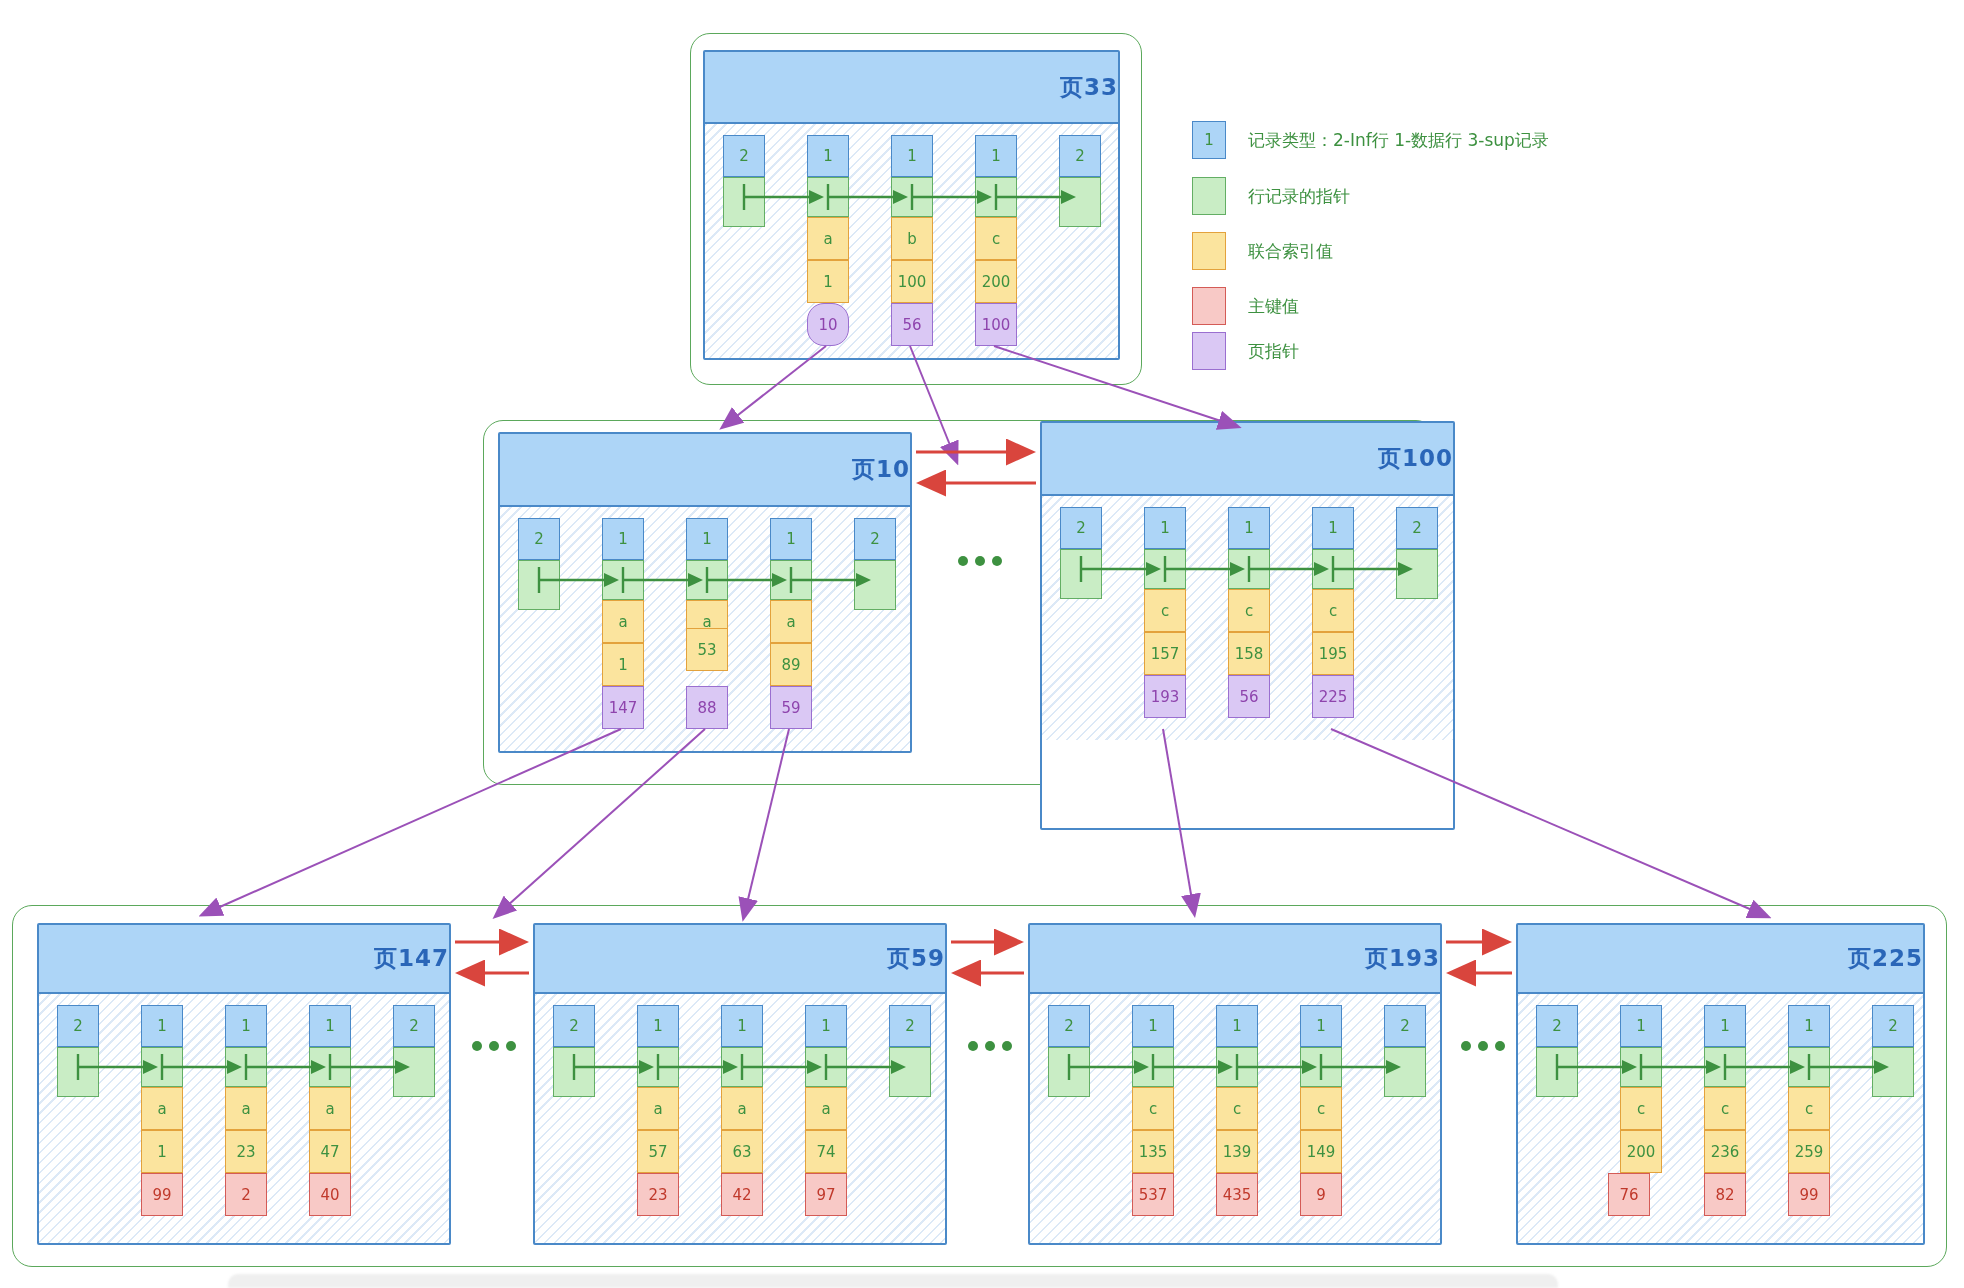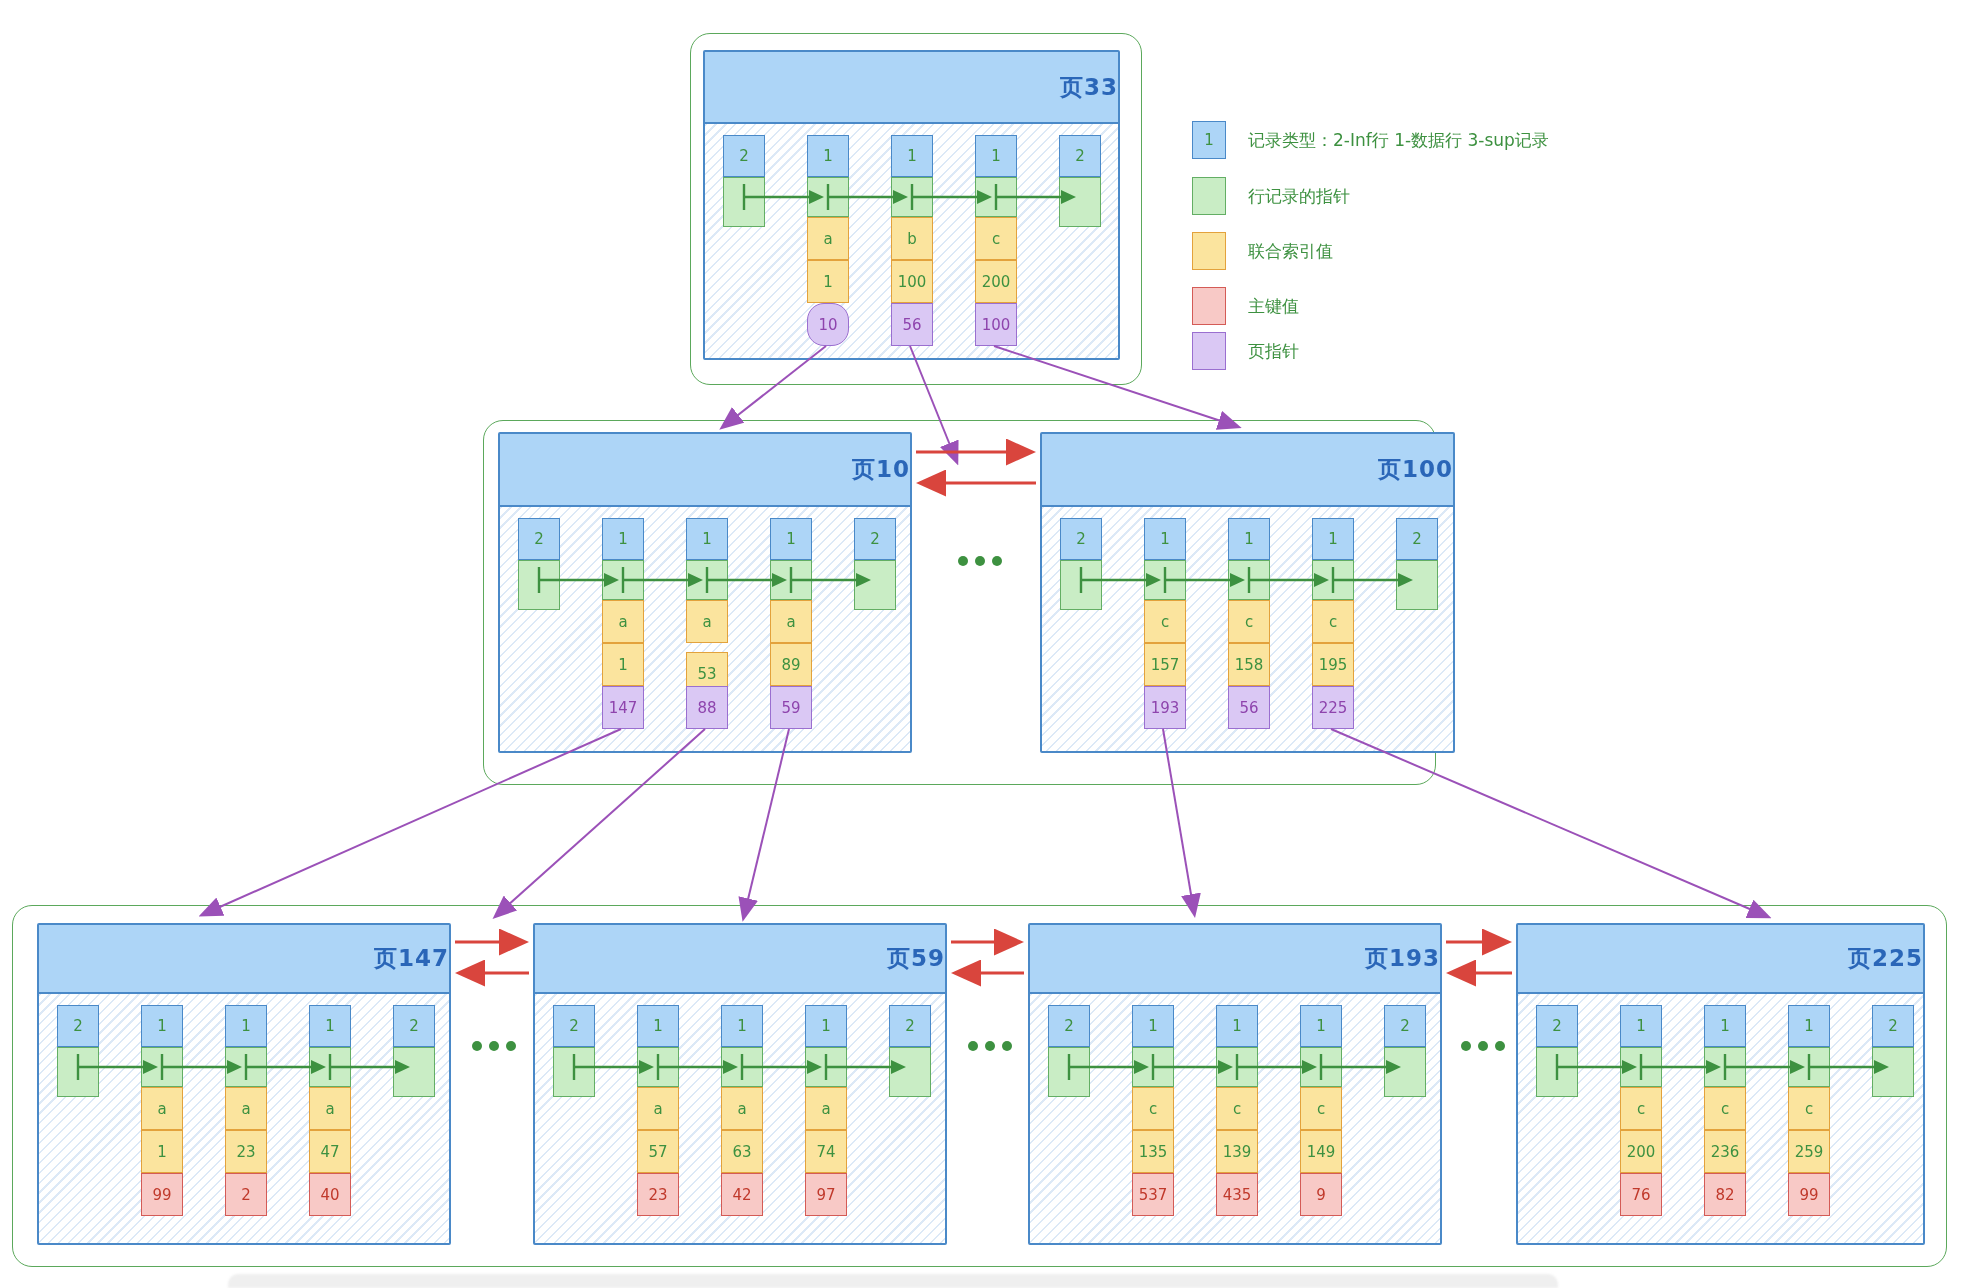--- a/index.html
+++ b/index.html
@@ -142,21 +142,21 @@
           <div class="box purple" style="left: 102px; top: 179px;">
             <span class="val">147</span>
           </div>
           <div class="box blue" style="left: 186px; top: 11px;">
             <span class="val">1</span>
           </div>
           <div class="box green" style="left: 186px; top: 53px; height: 40px;"></div>
           <div class="box yellow" style="left: 186px; top: 93px;">
             <span class="val">a</span>
           </div>
-          <div class="box yellow" style="left: 186px; top: 121px; margin-top: 24px;">
+          <div class="box yellow" style="left: 186px; top: 121px;">
             <span class="val">53</span>
           </div>
           <div class="box purple" style="left: 186px; top: 179px;">
             <span class="val">88</span>
           </div>
           <div class="box blue" style="left: 270px; top: 11px;">
             <span class="val">1</span>
           </div>
           <div class="box green" style="left: 270px; top: 53px; height: 40px;"></div>
           <div class="box yellow" style="left: 270px; top: 93px;">
@@ -181,21 +181,21 @@
             <polygon points="203,73 188,66 188,80" fill="#3D9140"></polygon>
             <line x1="207" y1="60" x2="207" y2="86" stroke="#3D9140" stroke-width="2.4"></line>
             <line x1="207" y1="73" x2="273" y2="73" stroke="#3D9140" stroke-width="2.4"></line>
             <polygon points="287,73 272,66 272,80" fill="#3D9140"></polygon>
             <line x1="291" y1="60" x2="291" y2="86" stroke="#3D9140" stroke-width="2.4"></line>
             <line x1="291" y1="73" x2="357" y2="73" stroke="#3D9140" stroke-width="2.4"></line>
             <polygon points="371,73 356,66 356,80" fill="#3D9140"></polygon>
           </svg>
         </div>
       </div>
-      <div class="page" style="left: 1040px; top: 432px; width: 415px; height: 321px;">
+      <div class="page" style="left: 1040px; top: 421px; width: 415px; height: 409px;">
         <div class="page-header" style="height: 73px;">
           <span>页100</span>
         </div>
         <div class="page-body" style="height: 244px;">
           <div class="box blue" style="left: 18px; top: 11px;">
             <span class="val">2</span>
           </div>
           <div class="box green" style="left: 18px; top: 53px; height: 50px;"></div>
           <div class="box blue" style="left: 102px; top: 11px;">
             <span class="val">1</span>
@@ -472,21 +472,21 @@
           <div class="box blue" style="left: 102px; top: 11px;">
             <span class="val">1</span>
           </div>
           <div class="box green" style="left: 102px; top: 53px; height: 40px;"></div>
           <div class="box yellow" style="left: 102px; top: 93px;">
             <span class="val">c</span>
           </div>
           <div class="box yellow" style="left: 102px; top: 136px;">
             <span class="val">200</span>
           </div>
-          <div class="box red" style="left: 102px; top: 179px;">
+          <div class="box red" style="left: 90px; top: 179px;">
             <span class="val">76</span>
           </div>
           <div class="box blue" style="left: 186px; top: 11px;">
             <span class="val">1</span>
           </div>
           <div class="box green" style="left: 186px; top: 53px; height: 40px;"></div>
           <div class="box yellow" style="left: 186px; top: 93px;">
             <span class="val">c</span>
           </div>
           <div class="box yellow" style="left: 186px; top: 136px;">

